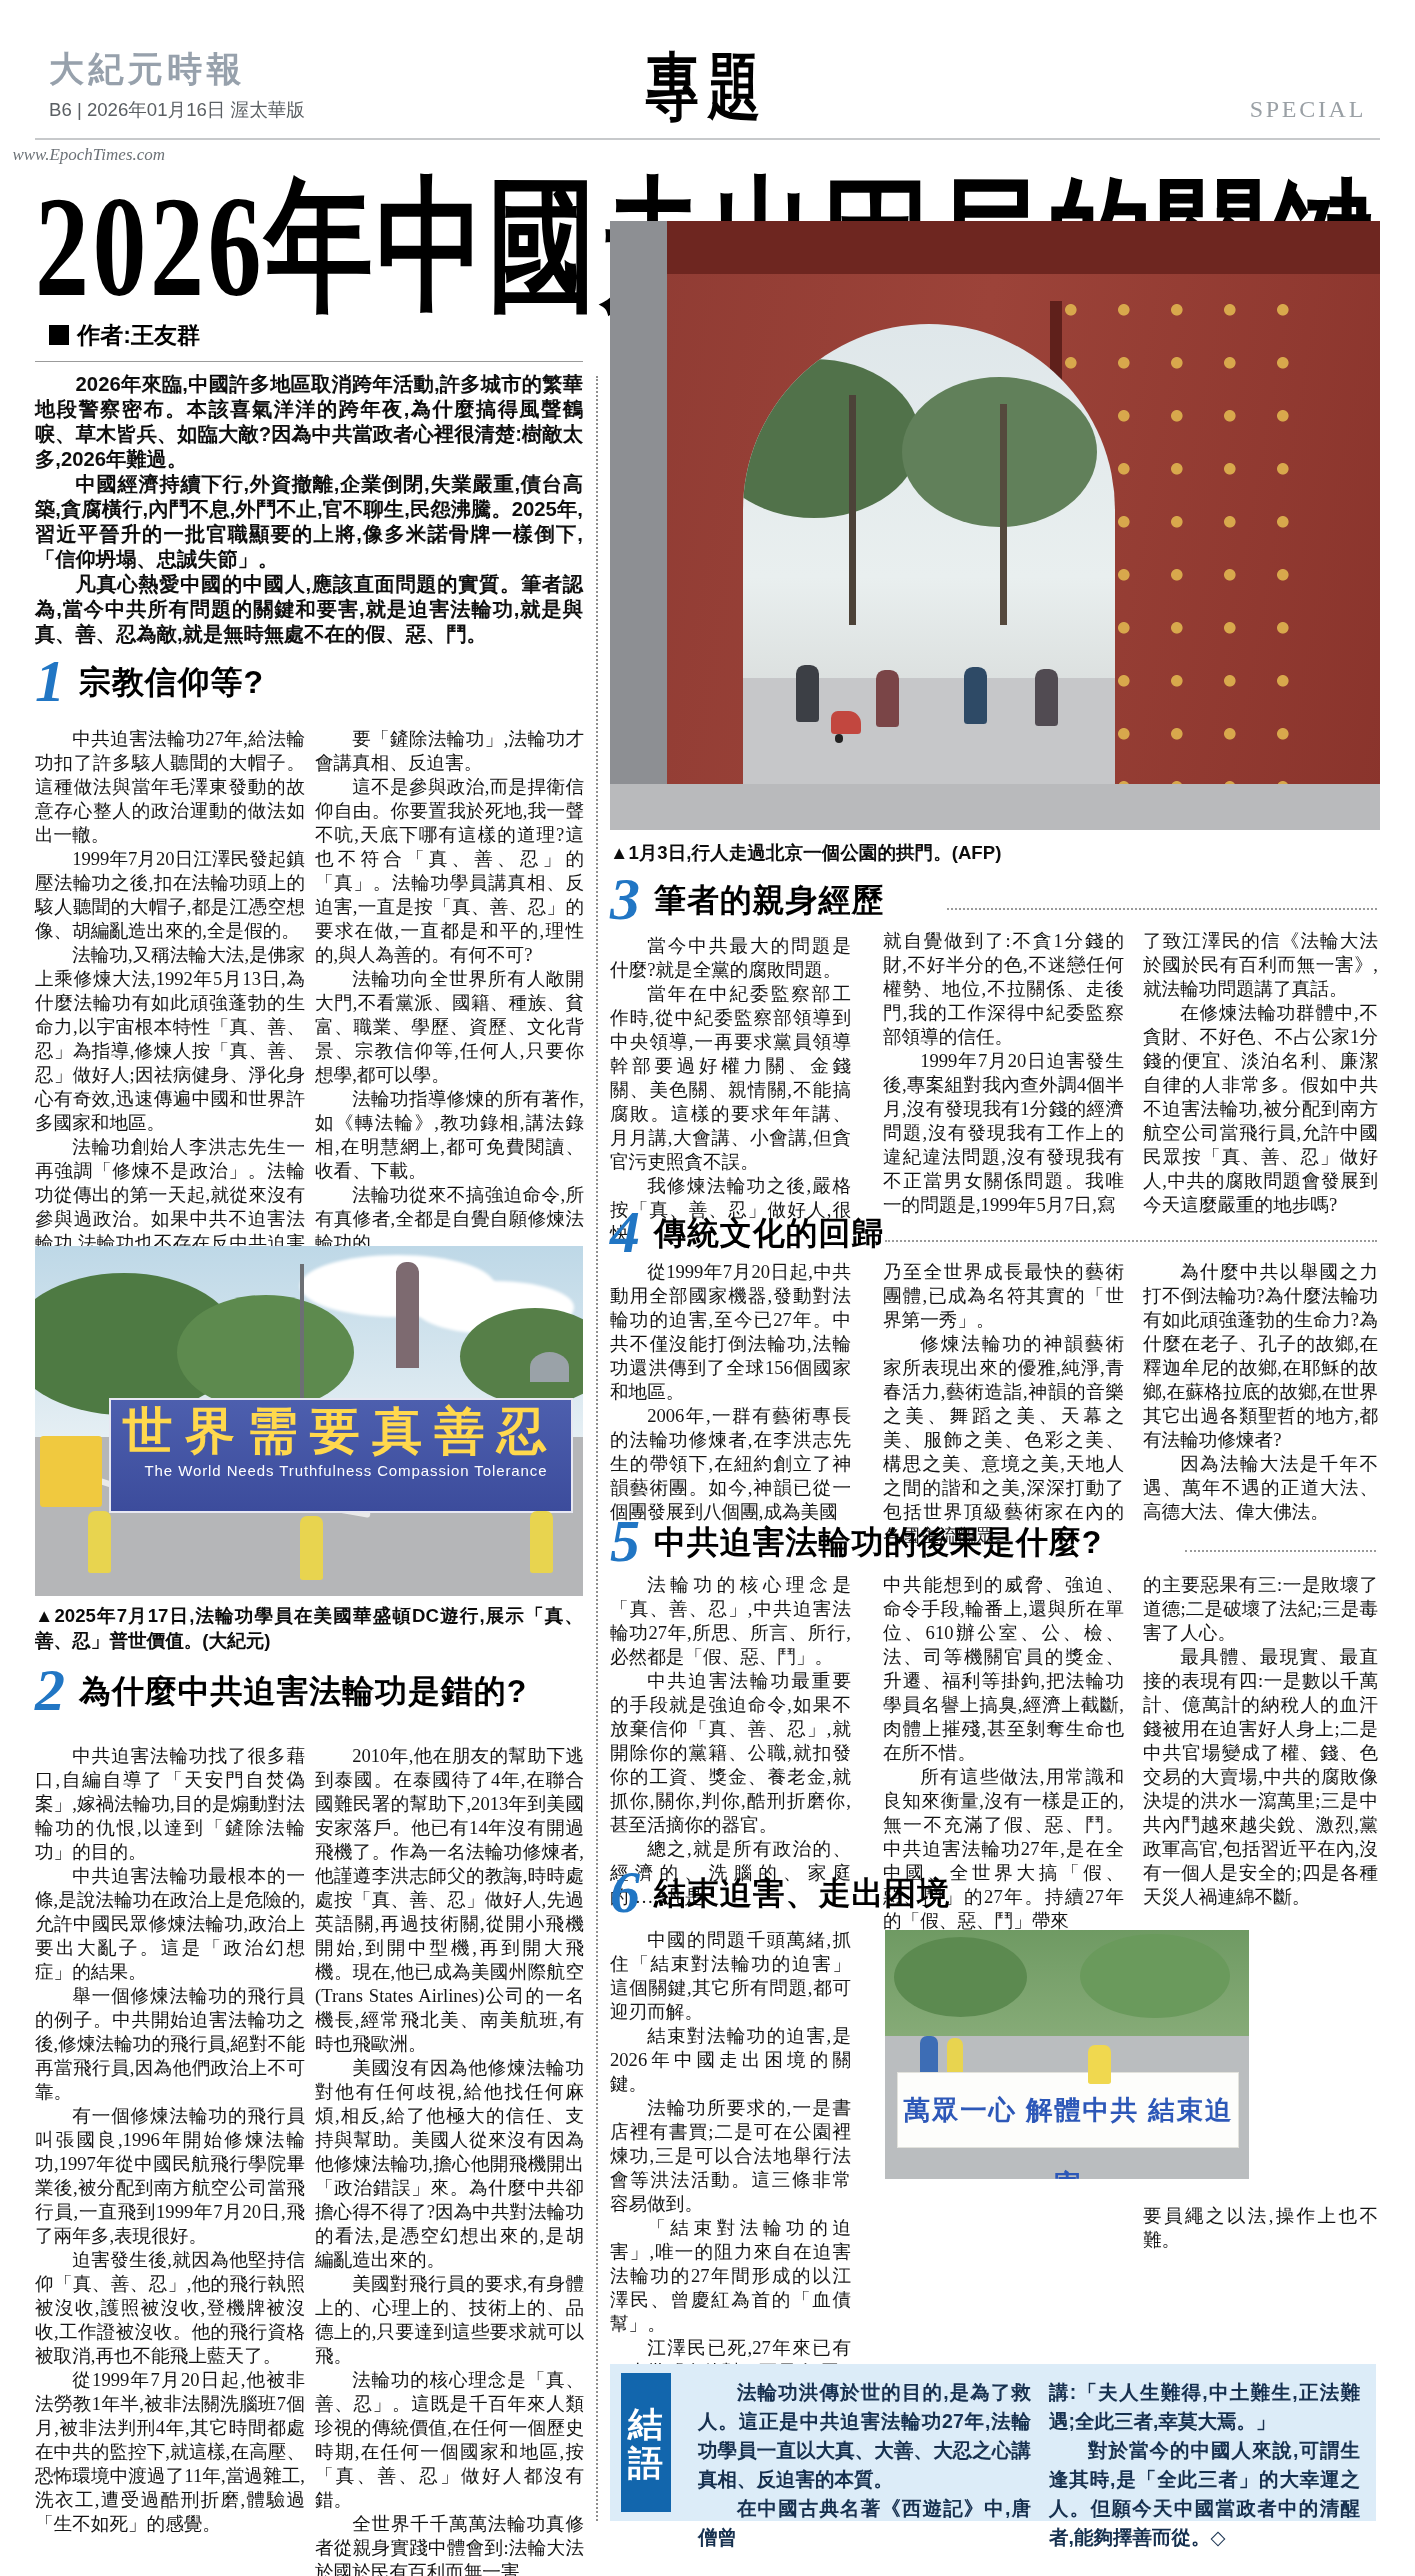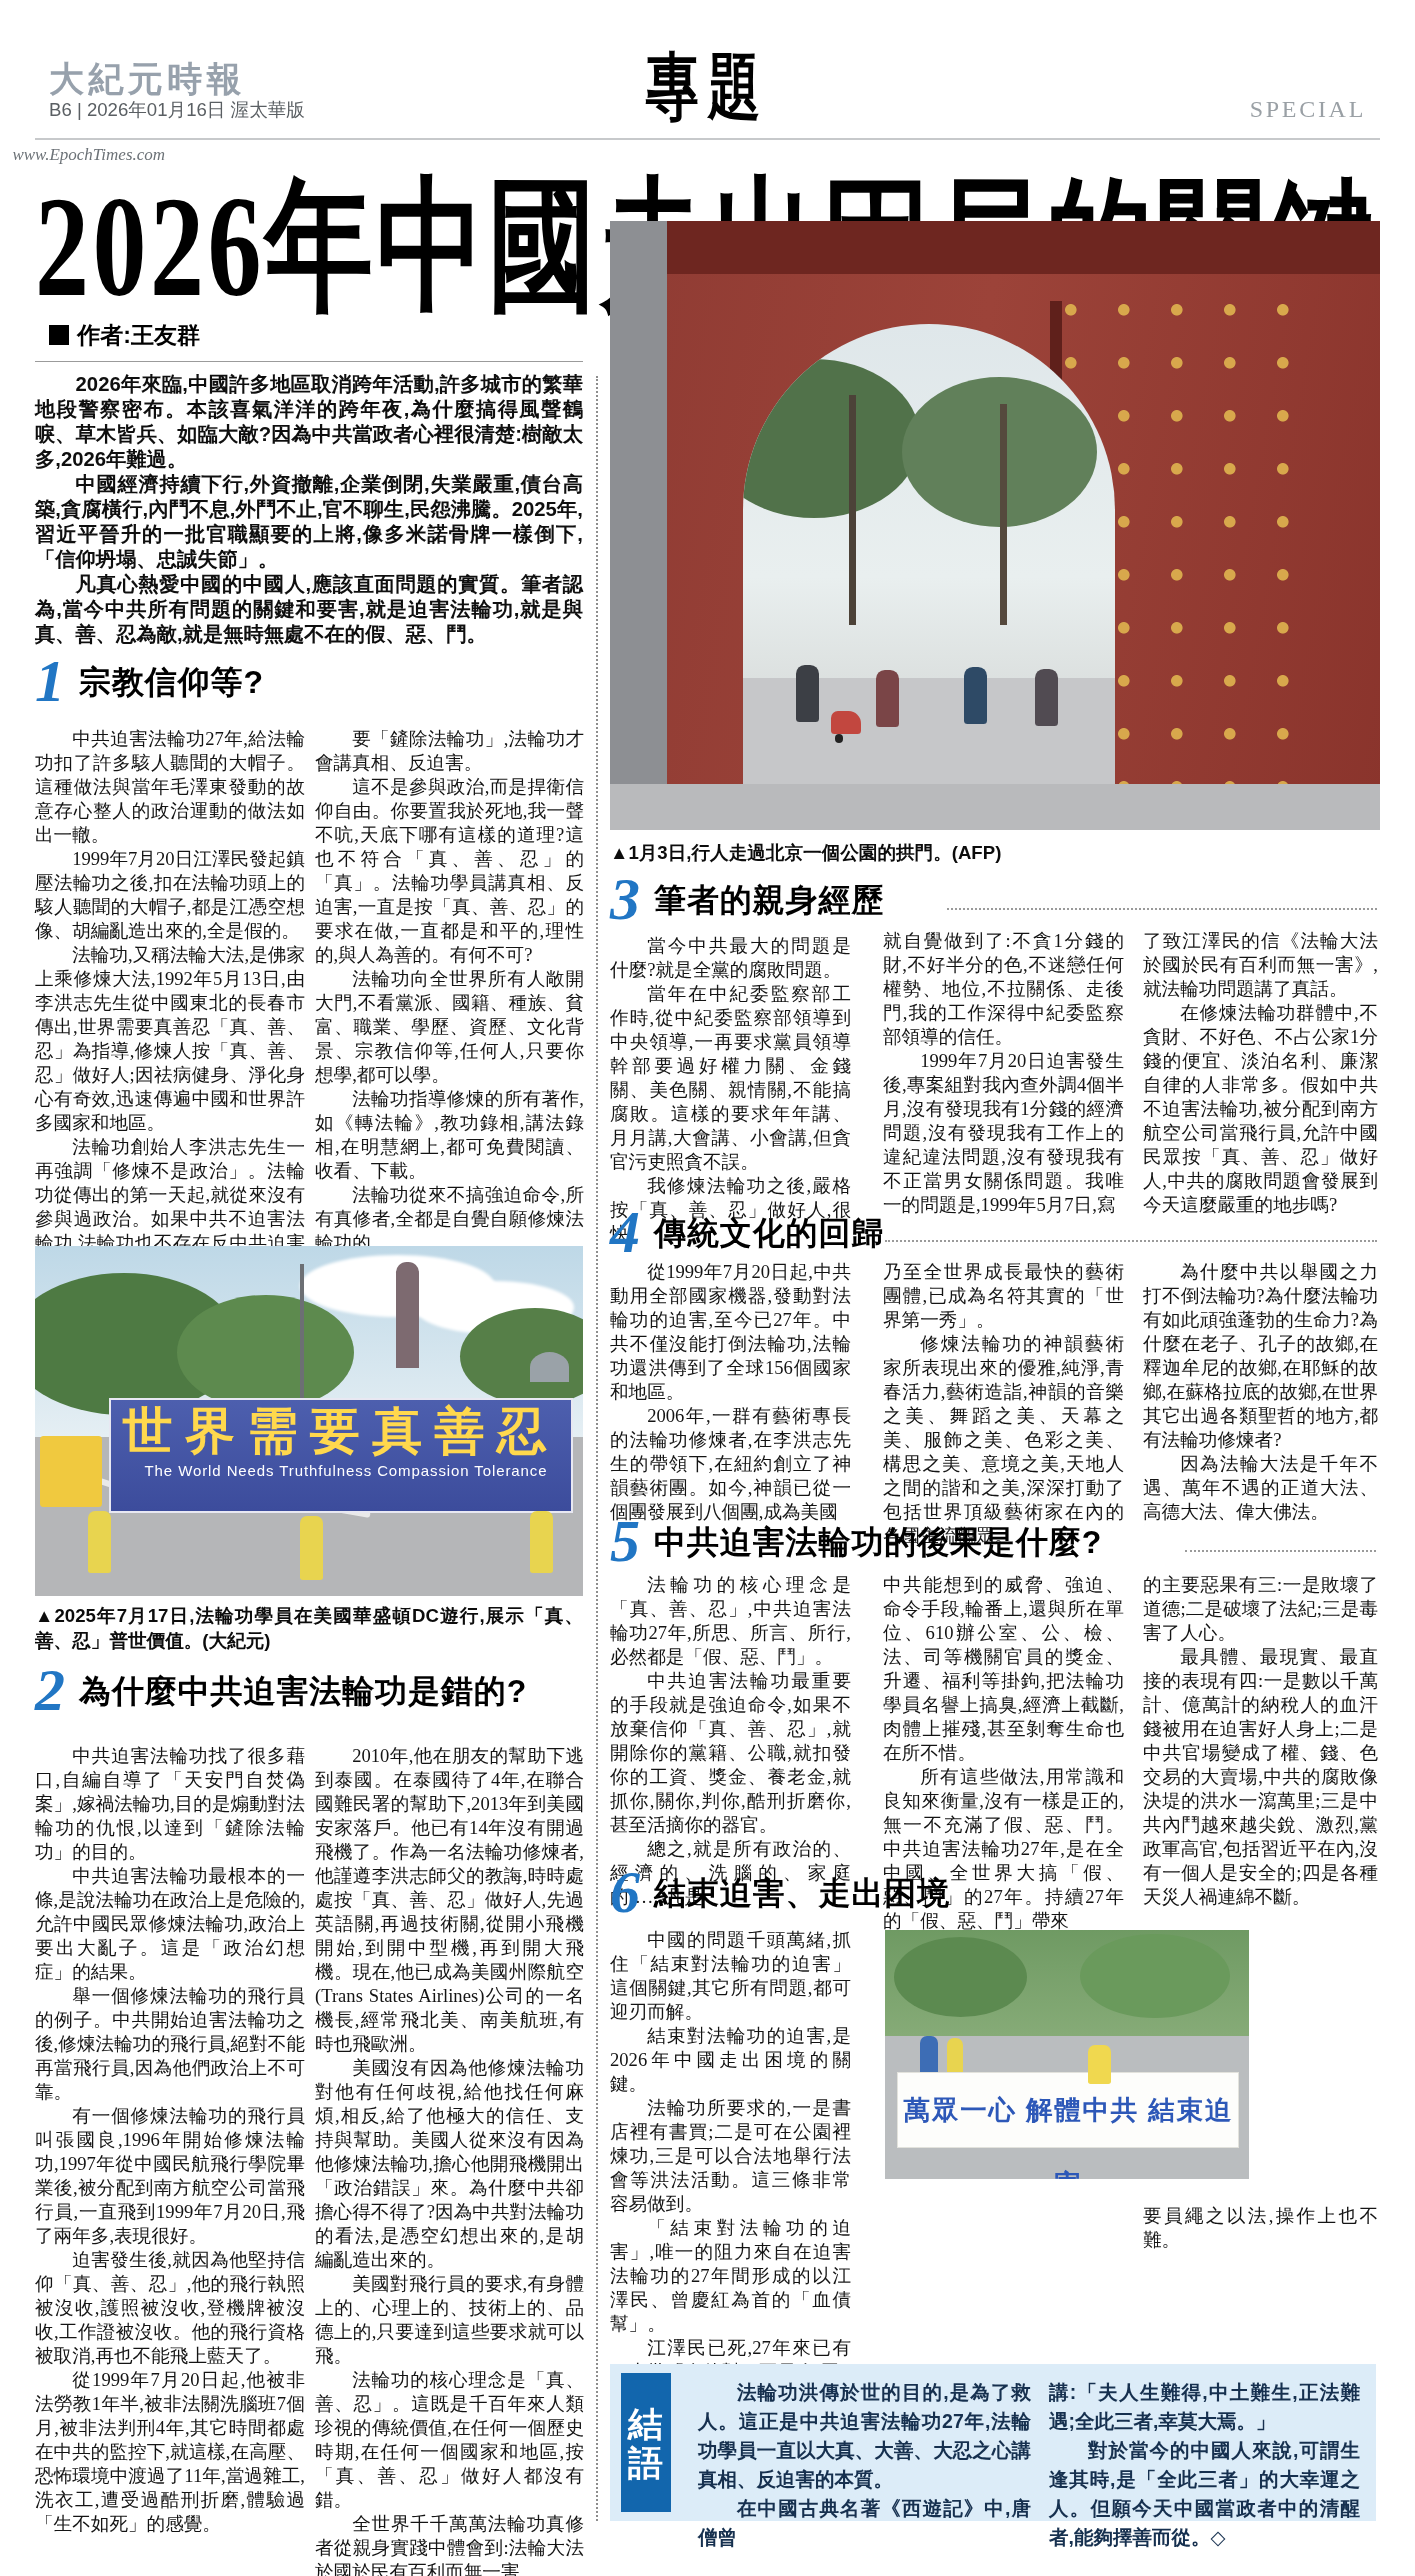--- a/index.html
+++ b/index.html
@@ -1,20 +1,20 @@
 <!DOCTYPE html>
 <html lang="zh-Hant" style="font-size:14px"><head>
 <meta charset="utf-8">
 <style>
   html,body{margin:0;padding:0;background:#fff;}
   .page{position:relative;width:1415px;height:2576px;background:#ffffff;overflow:hidden;
         font-family:"Liberation Serif","DejaVu Serif",serif;color:#1a1a1a;}
   .sans{font-family:"Liberation Sans","DejaVu Sans",sans-serif;}
   
-  .logo{position:absolute;left:49px;top:56px;font-size:35px;font-weight:bold;color:#97a1ac;letter-spacing:4.4px;
+  .logo{position:absolute;left:49px;top:46px;font-size:35px;font-weight:bold;color:#97a1ac;letter-spacing:4.4px;
         font-family:"Liberation Sans","DejaVu Sans",sans-serif;}
   .meta-line{position:absolute;left:49px;top:97px;font-size:18.6px;color:#5a5f63;}
   .sec-topic{position:absolute;left:0;right:0;top:39px;text-align:center;font-size:53px;font-weight:900;color:#000;
              transform:scaleY(1.35);transform-origin:top;letter-spacing:8.8px;}
   .special{position:absolute;right:49px;top:96px;font-size:24px;color:#9aa0a5;letter-spacing:2.7px;
            font-family:"Liberation Serif","DejaVu Serif",serif;}
   .head-rule{position:absolute;left:35px;right:35px;top:138px;border-top:2.7px solid #c7c9cb;}
   .www-chip{position:absolute;left:0;right:0;top:145px;}
   .www-chip span{background:#fff;padding:0 12.4px;font-size:17px;color:#6c7277;font-style:italic;}
   
@@ -116,21 +116,21 @@
       <p>凡真心熱愛中國的中國人,應該直面問題的實質。筆者認為,當今中共所有問題的關鍵和要害,就是迫害法輪功,就是與真、善、忍為敵,就是無時無處不在的假、惡、鬥。</p>
     </div>
 
   <div class="sec-head" style="left:35px;top:656px;">
     <span class="num">1</span>
     <h2>宗教信仰等?</h2>
   </div>
   <div class="col" style="left:35px;top:727px;width:270px;">
       <p>中共迫害法輪功27年,給法輪功扣了許多駭人聽聞的大帽子。這種做法與當年毛澤東發動的故意存心整人的政治運動的做法如出一轍。</p>
       <p>1999年7月20日江澤民發起鎮壓法輪功之後,扣在法輪功頭上的駭人聽聞的大帽子,都是江憑空想像、胡編亂造出來的,全是假的。</p>
-      <p>法輪功,又稱法輪大法,是佛家上乘修煉大法,1992年5月13日,由李洪志先生從中國東北的長春市傳出,世界需要真善忍「真、善、忍」為指導,修煉人按「真、善、忍」做好人;因祛病健身、淨化身心有奇效,迅速傳遍中國和世界許多國家和地區。</p>
+      <p>法輪功,又稱法輪大法,是佛家上乘修煉大法,1992年5月13日,為什麼法輪功有如此頑強蓬勃的生命力,以宇宙根本特性「真、善、忍」為指導,修煉人按「真、善、忍」做好人;因祛病健身、淨化身心有奇效,迅速傳遍中國和世界許多國家和地區。</p>
       <p>法輪功創始人李洪志先生一再強調「修煉不是政治」。法輪功從傳出的第一天起,就從來沒有參與過政治。如果中共不迫害法輪功,法輪功也不存在反中共迫害的問題。中共發動了對法輪功的迫害,</p>
     </div>
   <div class="col" style="left:315px;top:727px;width:269px;">
       <p>要「鏟除法輪功」,法輪功才會講真相、反迫害。</p>
       <p>這不是參與政治,而是捍衛信仰自由。你要置我於死地,我一聲不吭,天底下哪有這樣的道理?這也不符合「真、善、忍」的「真」。法輪功學員講真相、反迫害,一直是按「真、善、忍」的要求在做,一直都是和平的,理性的,與人為善的。有何不可?</p>
       <p>法輪功向全世界所有人敞開大門,不看黨派、國籍、種族、貧富、職業、學歷、資歷、文化背景、宗教信仰等,任何人,只要你想學,都可以學。</p>
       <p>法輪功指導修煉的所有著作,如《轉法輪》,教功錄相,講法錄相,在明慧網上,都可免費閱讀、收看、下載。</p>
       <p>法輪功從來不搞強迫命令,所有真修者,全都是自覺自願修煉法輪功的。</p>
     </div>
 

